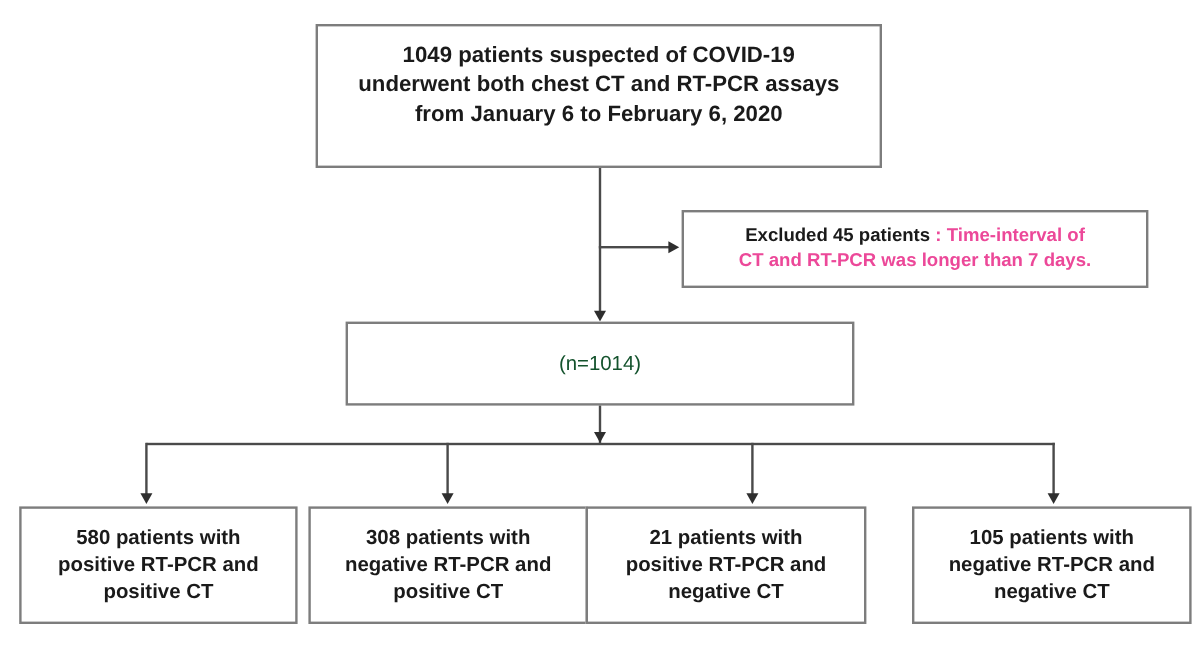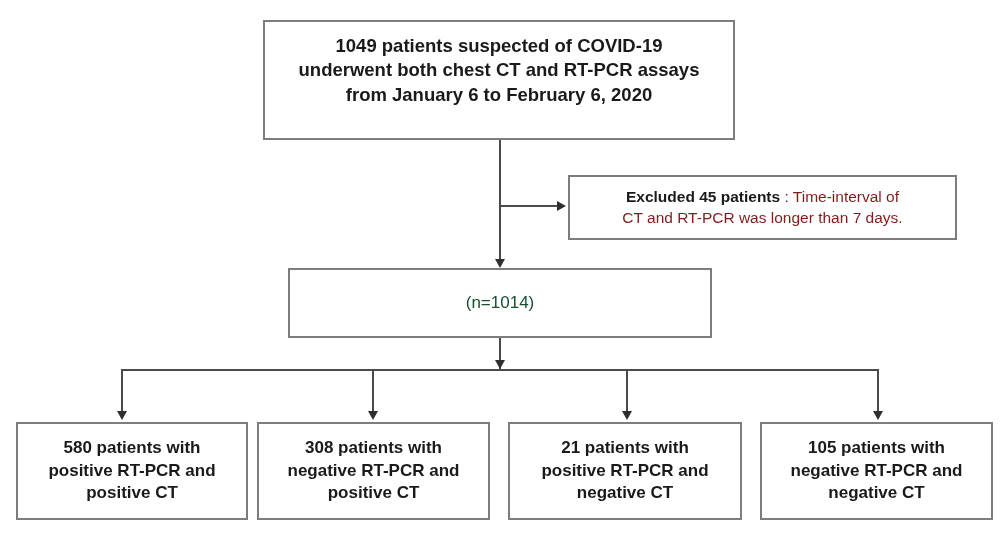--- a/index.html
+++ b/index.html
@@ -54,21 +54,21 @@
 
   .node-excluded {
     left: 568px;
     top: 175px;
     width: 389px;
     height: 65px;
     padding: 0 10px;
     font-size: 15.5px;
   }
   .node-excluded .strong { font-weight: bold; }
-  .node-excluded .light { font-weight: normal; color: #7f1d1d; }
+  .node-excluded .light { font-weight: bold; color: #ec4899; }
 
   .node-included {
     left: 288px;
     top: 268px;
     width: 424px;
     height: 70px;
     padding: 0 10px;
     font-size: 17px;
   }
   .node-included .l1 { font-weight: bold; }
@@ -76,21 +76,21 @@
 
   .node-leaf {
     top: 422px;
     height: 98px;
     padding: 0 6px;
     font-size: 17px;
     font-weight: bold;
   }
   .leaf-1 { left: 16px;   width: 232px; }
   .leaf-2 { left: 257px; width: 233px; }
-  .leaf-3 { left: 508px; width: 234px; }
+  .leaf-3 { left: 488px; width: 234px; }
   .leaf-4 { left: 760px; width: 233px; }
 
   
   .conn {
     position: absolute;
     background: #4a4a4a;
   }
   .v { width: 2px; }
   .h { height: 2px; }
 

